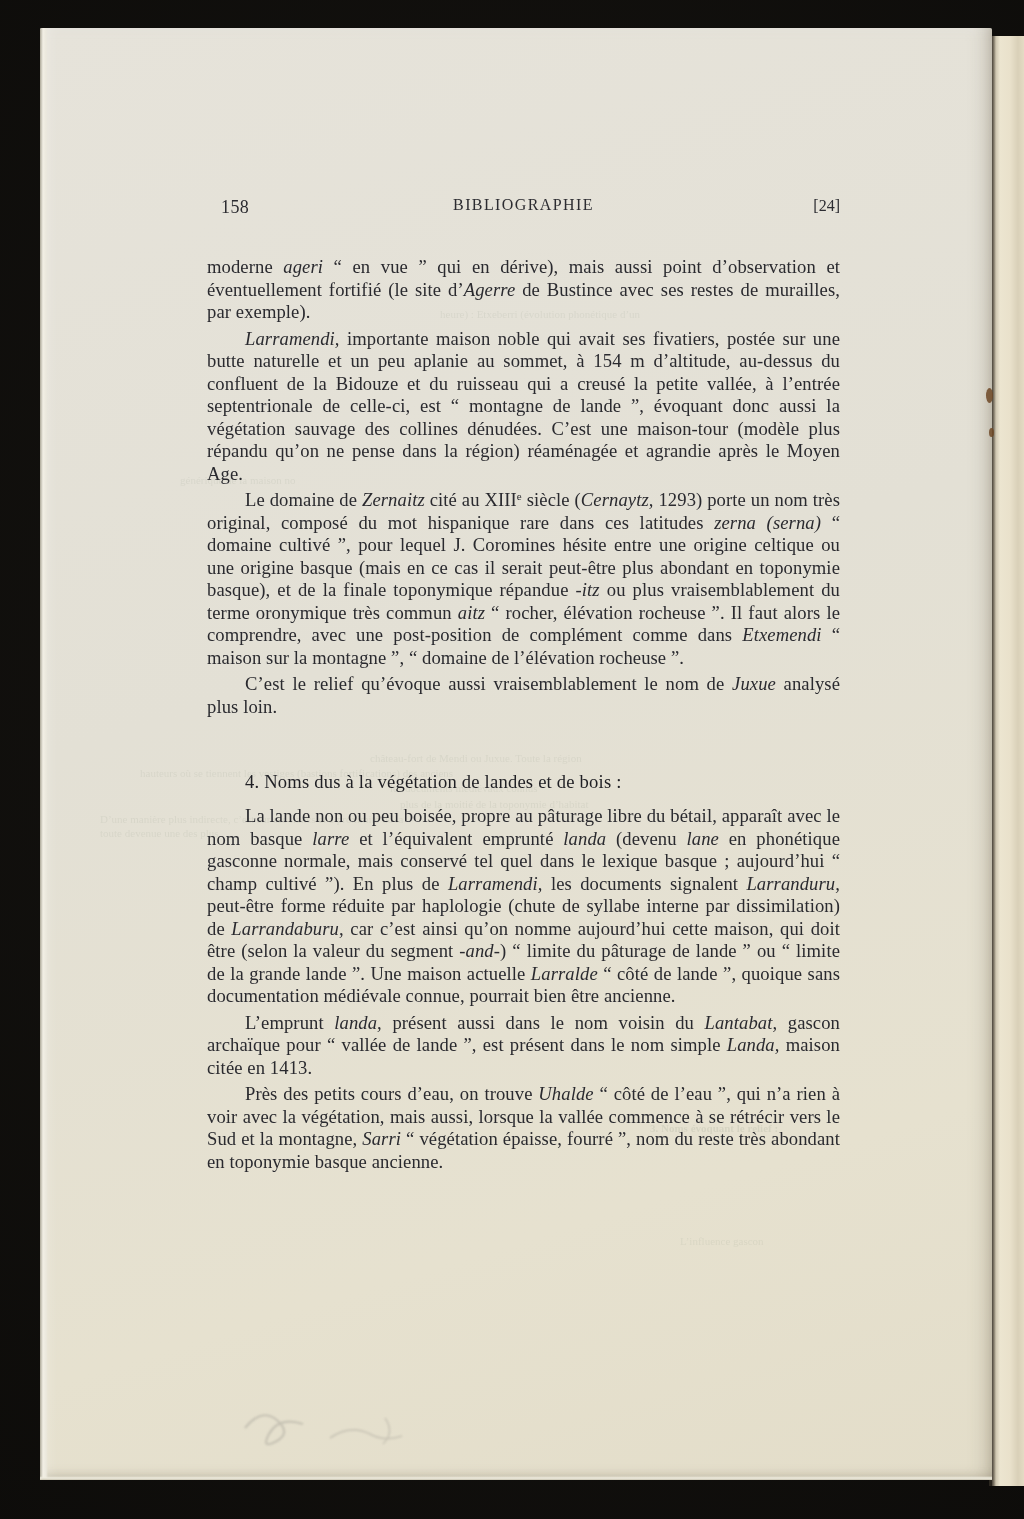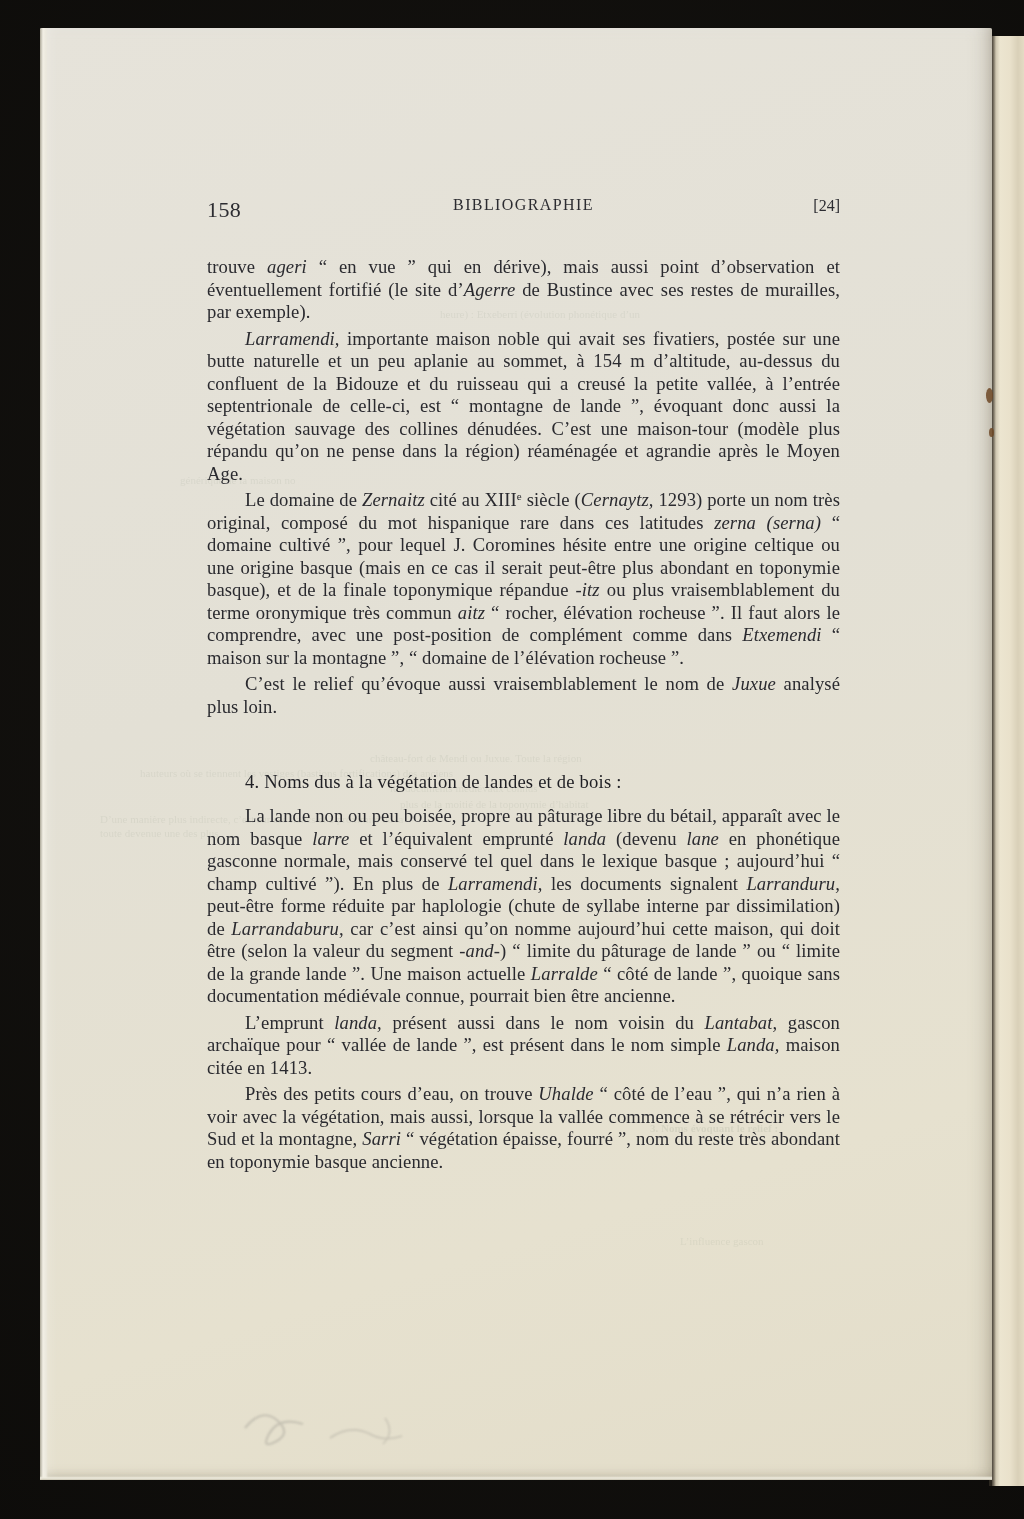--- a/index.html
+++ b/index.html
@@ -28,21 +28,21 @@
   }
   .page::before{ 
     content:"";position:absolute;left:0;top:0;bottom:0;width:8px;border-radius:2px 0 0 2px;
     background:linear-gradient(90deg,#aca898 0px,#f2efe5 3px,#ebe8dd 6px,rgba(235,232,221,0) 8px);
   }
   .page::after{ 
     content:"";position:absolute;left:0;right:0;bottom:0;height:4px;
     background:linear-gradient(0deg,#c9c4b2 0px,#efecdf 2px,rgba(239,236,223,0) 4px);
   }
   .header{position:absolute;left:167px;top:167px;width:633px;height:24px;color:#2c2c31;z-index:2;}
-  .pagenum{position:absolute;left:0;top:2px;font-size:22px;letter-spacing:.4px;}
+  .pagenum{position:absolute;left:14px;top:2px;font-size:18px;letter-spacing:.4px;}
   .runtitle{position:absolute;left:0;right:0;top:1px;text-align:center;font-size:16px;letter-spacing:1.4px;}
   .bracket{position:absolute;right:0;top:2px;font-size:16px;}
   .body{
     position:absolute;left:167px;top:228px;width:633px;z-index:2;
     color:#2a2a2f;font-size:18.6px;line-height:22.5px;text-align:justify;
     letter-spacing:.1px;
   }
   .body p{margin:0 0 4px 0;}
   .body p.indent{text-indent:38px;}
   .body h3{
@@ -69,21 +69,21 @@
 
   <div class="page">
 
     <div class="header">
       <span class="pagenum">158</span>
       <span class="runtitle">BIBLIOGRAPHIE</span>
       <span class="bracket">[24]</span>
     </div>
 
     <div class="body" id="body-host">
-        <p><span>trouve </span><i>ageri</i><span> “ en vue ” qui en dérive), mais aussi point d’observation et éventuellement fortifié (le site d’</span><i>Agerre</i><span> de Bustince avec ses restes de murailles, par exemple).</span></p>
+        <p><span>moderne </span><i>ageri</i><span> “ en vue ” qui en dérive), mais aussi point d’observation et éventuellement fortifié (le site d’</span><i>Agerre</i><span> de Bustince avec ses restes de murailles, par exemple).</span></p>
         <p class="indent"><i>Larramendi,</i><span> importante maison noble qui avait ses fivatiers, postée sur une butte naturelle et un peu aplanie au sommet, à 154 m d’altitude, au-dessus du confluent de la Bidouze et du ruisseau qui a creusé la petite vallée, à l’entrée septentrionale de celle-ci, est “ montagne de lande ”, évoquant donc aussi la végétation sauvage des collines dénudées. C’est une maison-tour (modèle plus répandu qu’on ne pense dans la région) réaménagée et agrandie après le Moyen Age.</span></p>
         <p class="indent"><span>Le domaine de </span><i>Zernaitz</i><span> cité au XIII</span><sup>e</sup><span> siècle (</span><i>Cernaytz,</i><span> 1293) porte un nom très original, composé du mot hispanique rare dans ces latitudes </span><i>zerna (serna)</i><span> “ domaine cultivé ”, pour lequel J. Coromines hésite entre une origine celtique ou une origine basque (mais en ce cas il serait peut-être plus abondant en toponymie basque), et de la finale toponymique répandue </span><i>-itz</i><span> ou plus vraisemblablement du terme oronymique très commun </span><i>aitz</i><span> “ rocher, élévation rocheuse ”. Il faut alors le comprendre, avec une post-position de complément comme dans </span><i>Etxemendi</i><span> “ maison sur la montagne ”, “ domaine de l’élévation rocheuse ”.</span></p>
         <p class="indent"><span>C’est le relief qu’évoque aussi vraisemblablement le nom de </span><i>Juxue</i><span> analysé plus loin.</span></p>
         <h3><span>4. Noms dus à la végétation de landes et de bois :</span></h3>
         <p class="indent"><span>La lande non ou peu boisée, propre au pâturage libre du bétail, apparaît avec le nom basque </span><i>larre</i><span> et l’équivalent emprunté </span><i>landa</i><span> (devenu </span><i>lane</i><span> en phonétique gasconne normale, mais conservé tel quel dans le lexique basque ; aujourd’hui “ champ cultivé ”). En plus de </span><i>Larramendi,</i><span> les documents signalent </span><i>Larranduru,</i><span> peut-être forme réduite par haplologie (chute de syllabe interne par dissimilation) de </span><i>Larrandaburu,</i><span> car c’est ainsi qu’on nomme aujourd’hui cette maison, qui doit être (selon la valeur du segment </span><i>-and-</i><span>) “ limite du pâturage de lande ” ou “ limite de la grande lande ”. Une maison actuelle </span><i>Larralde</i><span> “ côté de lande ”, quoique sans documentation médiévale connue, pourrait bien être ancienne.</span></p>
         <p class="indent"><span>L’emprunt </span><i>landa,</i><span> présent aussi dans le nom voisin du </span><i>Lantabat,</i><span> gascon archaïque pour “ vallée de lande ”, est présent dans le nom simple </span><i>Landa,</i><span> maison citée en 1413.</span></p>
         <p class="indent"><span>Près des petits cours d’eau, on trouve </span><i>Uhalde</i><span> “ côté de l’eau ”, qui n’a rien à voir avec la végétation, mais aussi, lorsque la vallée commence à se rétrécir vers le Sud et la montagne, </span><i>Sarri</i><span> “ végétation épaisse, fourré ”, nom du reste très abondant en toponymie basque ancienne.</span></p>
       </div>
 
     <div id="ghost-host">

